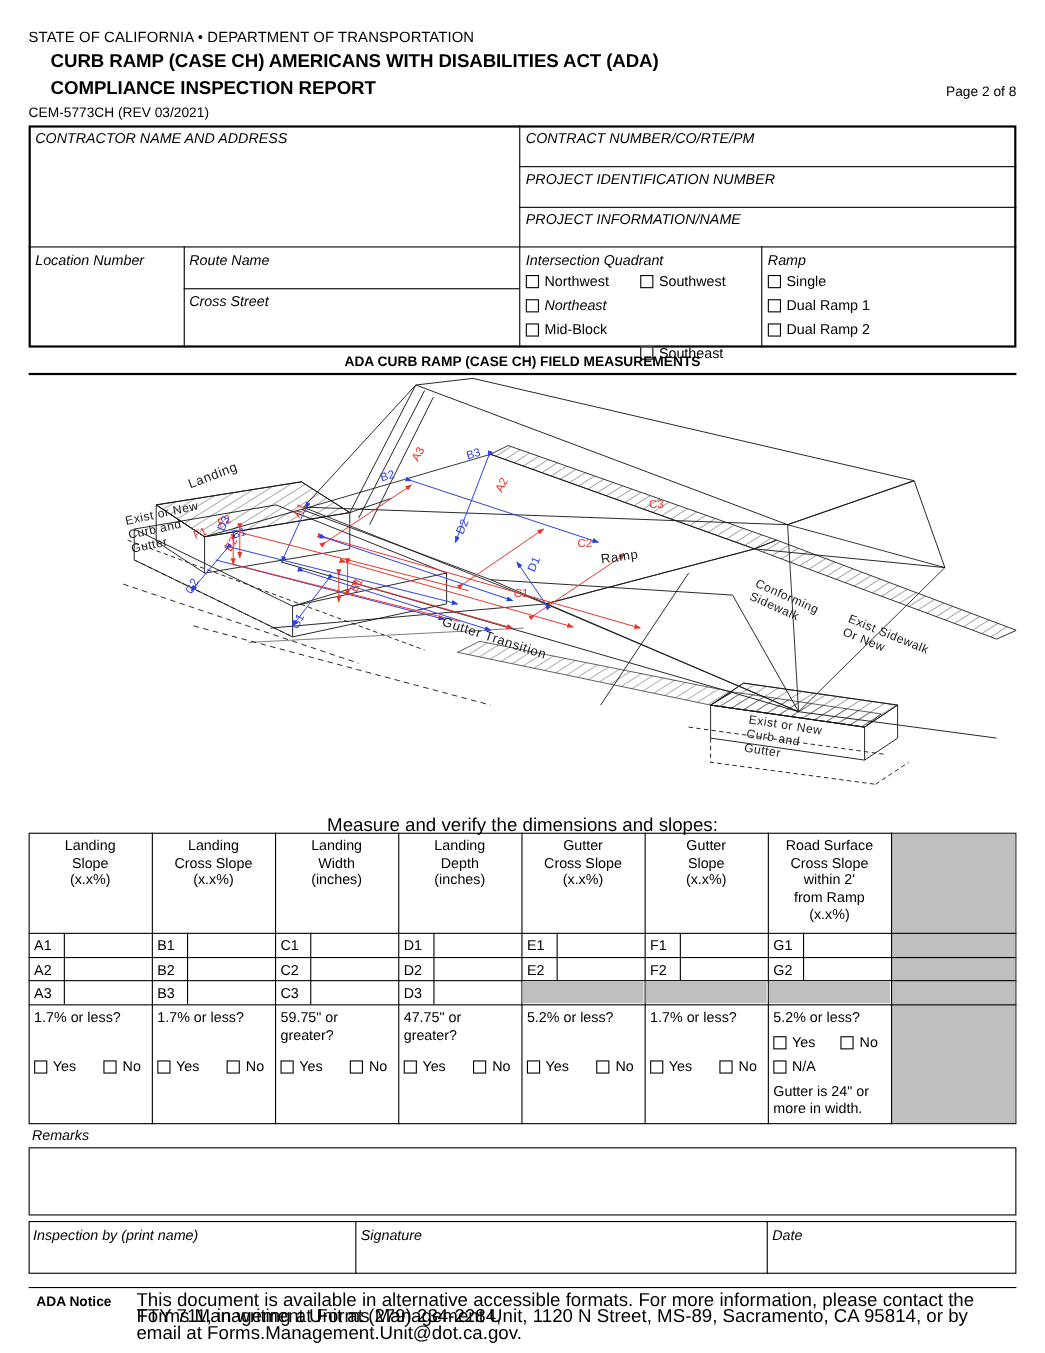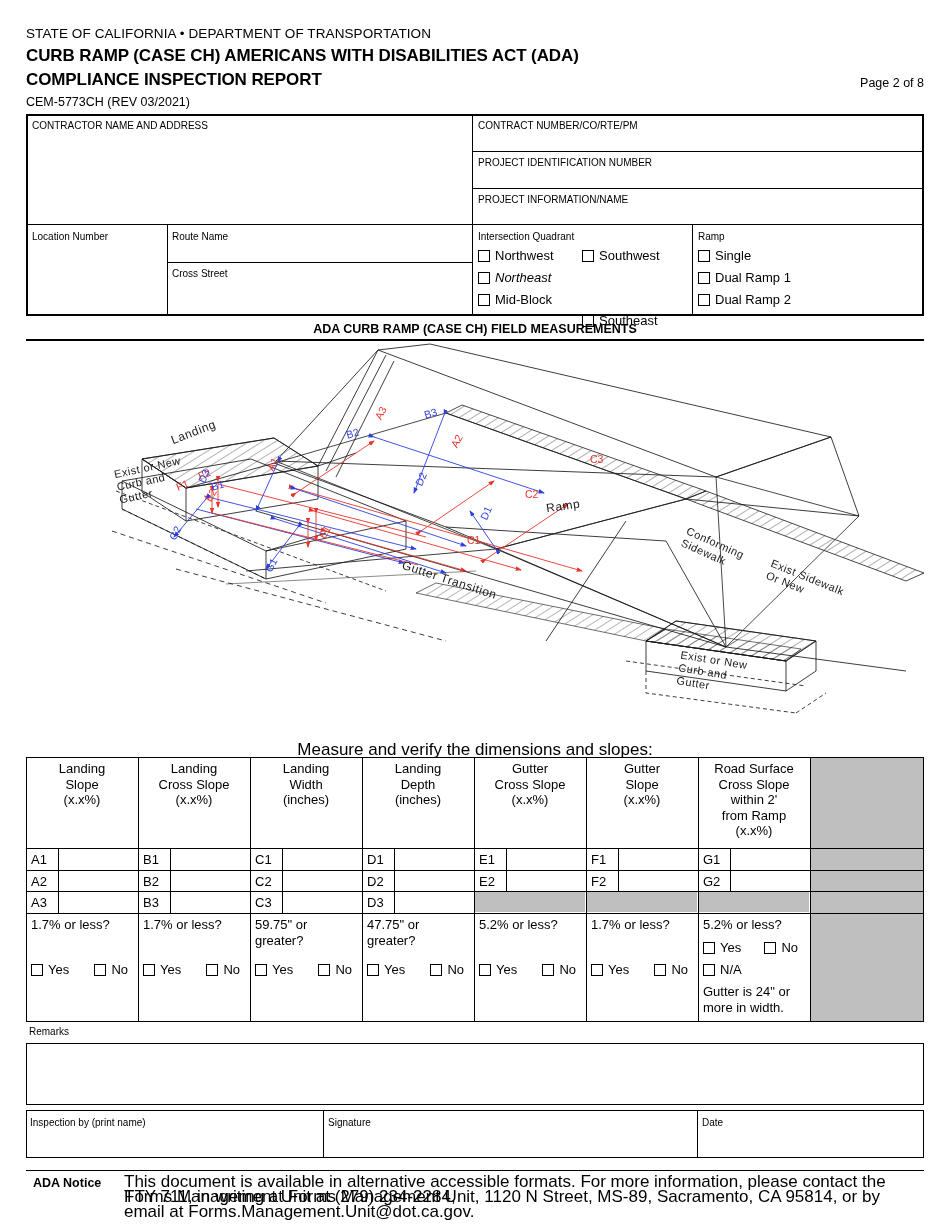--- a/index.html
+++ b/index.html
@@ -8,25 +8,25 @@
     font-family:"Liberation Sans", sans-serif;
     color:#000;
     position:relative;
     overflow:hidden;
   }
   .page{position:absolute;left:0;top:0;width:950px;height:1230px;}
 
   
   .hdr{position:absolute;left:26px;top:26px;width:898px;}
   .hdr-agency{font-size:13.5px;letter-spacing:.1px;line-height:16px;}
-  .hdr-title{font-size:17px;font-weight:bold;line-height:21px;margin-top:3px;letter-spacing:-.1px;}
+  .hdr-title{font-size:17px;font-weight:bold;line-height:21px;margin-top:3px;letter-spacing:-.1px;margin-left:20px;}
   .hdr-form{font-size:12.5px;margin-top:5px;}
   .hdr-page{position:absolute;right:0;top:50px;font-size:12.5px;}
   .bx{position:absolute;box-sizing:border-box;border:1px solid #000;}
-  .lbl{position:absolute;font-size:10px;line-height:15px;white-space:nowrap;}
+  .lbl{position:absolute;font-size:13px;line-height:15px;white-space:nowrap;font-style:italic;}
 
   .hline{position:absolute;background:#000;height:1px;}
   .vline{position:absolute;background:#000;width:1px;}
   .hline2{position:absolute;background:#000;height:2px;}
 
   
   .cb{display:inline-block;width:12px;height:12px;border:1px solid #000;box-sizing:border-box;vertical-align:-2px;background:#fff;}
   .cbrow{position:absolute;font-size:13px;line-height:15px;white-space:nowrap;}
   .cbrow .t{margin-left:5px;margin-right:0px;}
 

